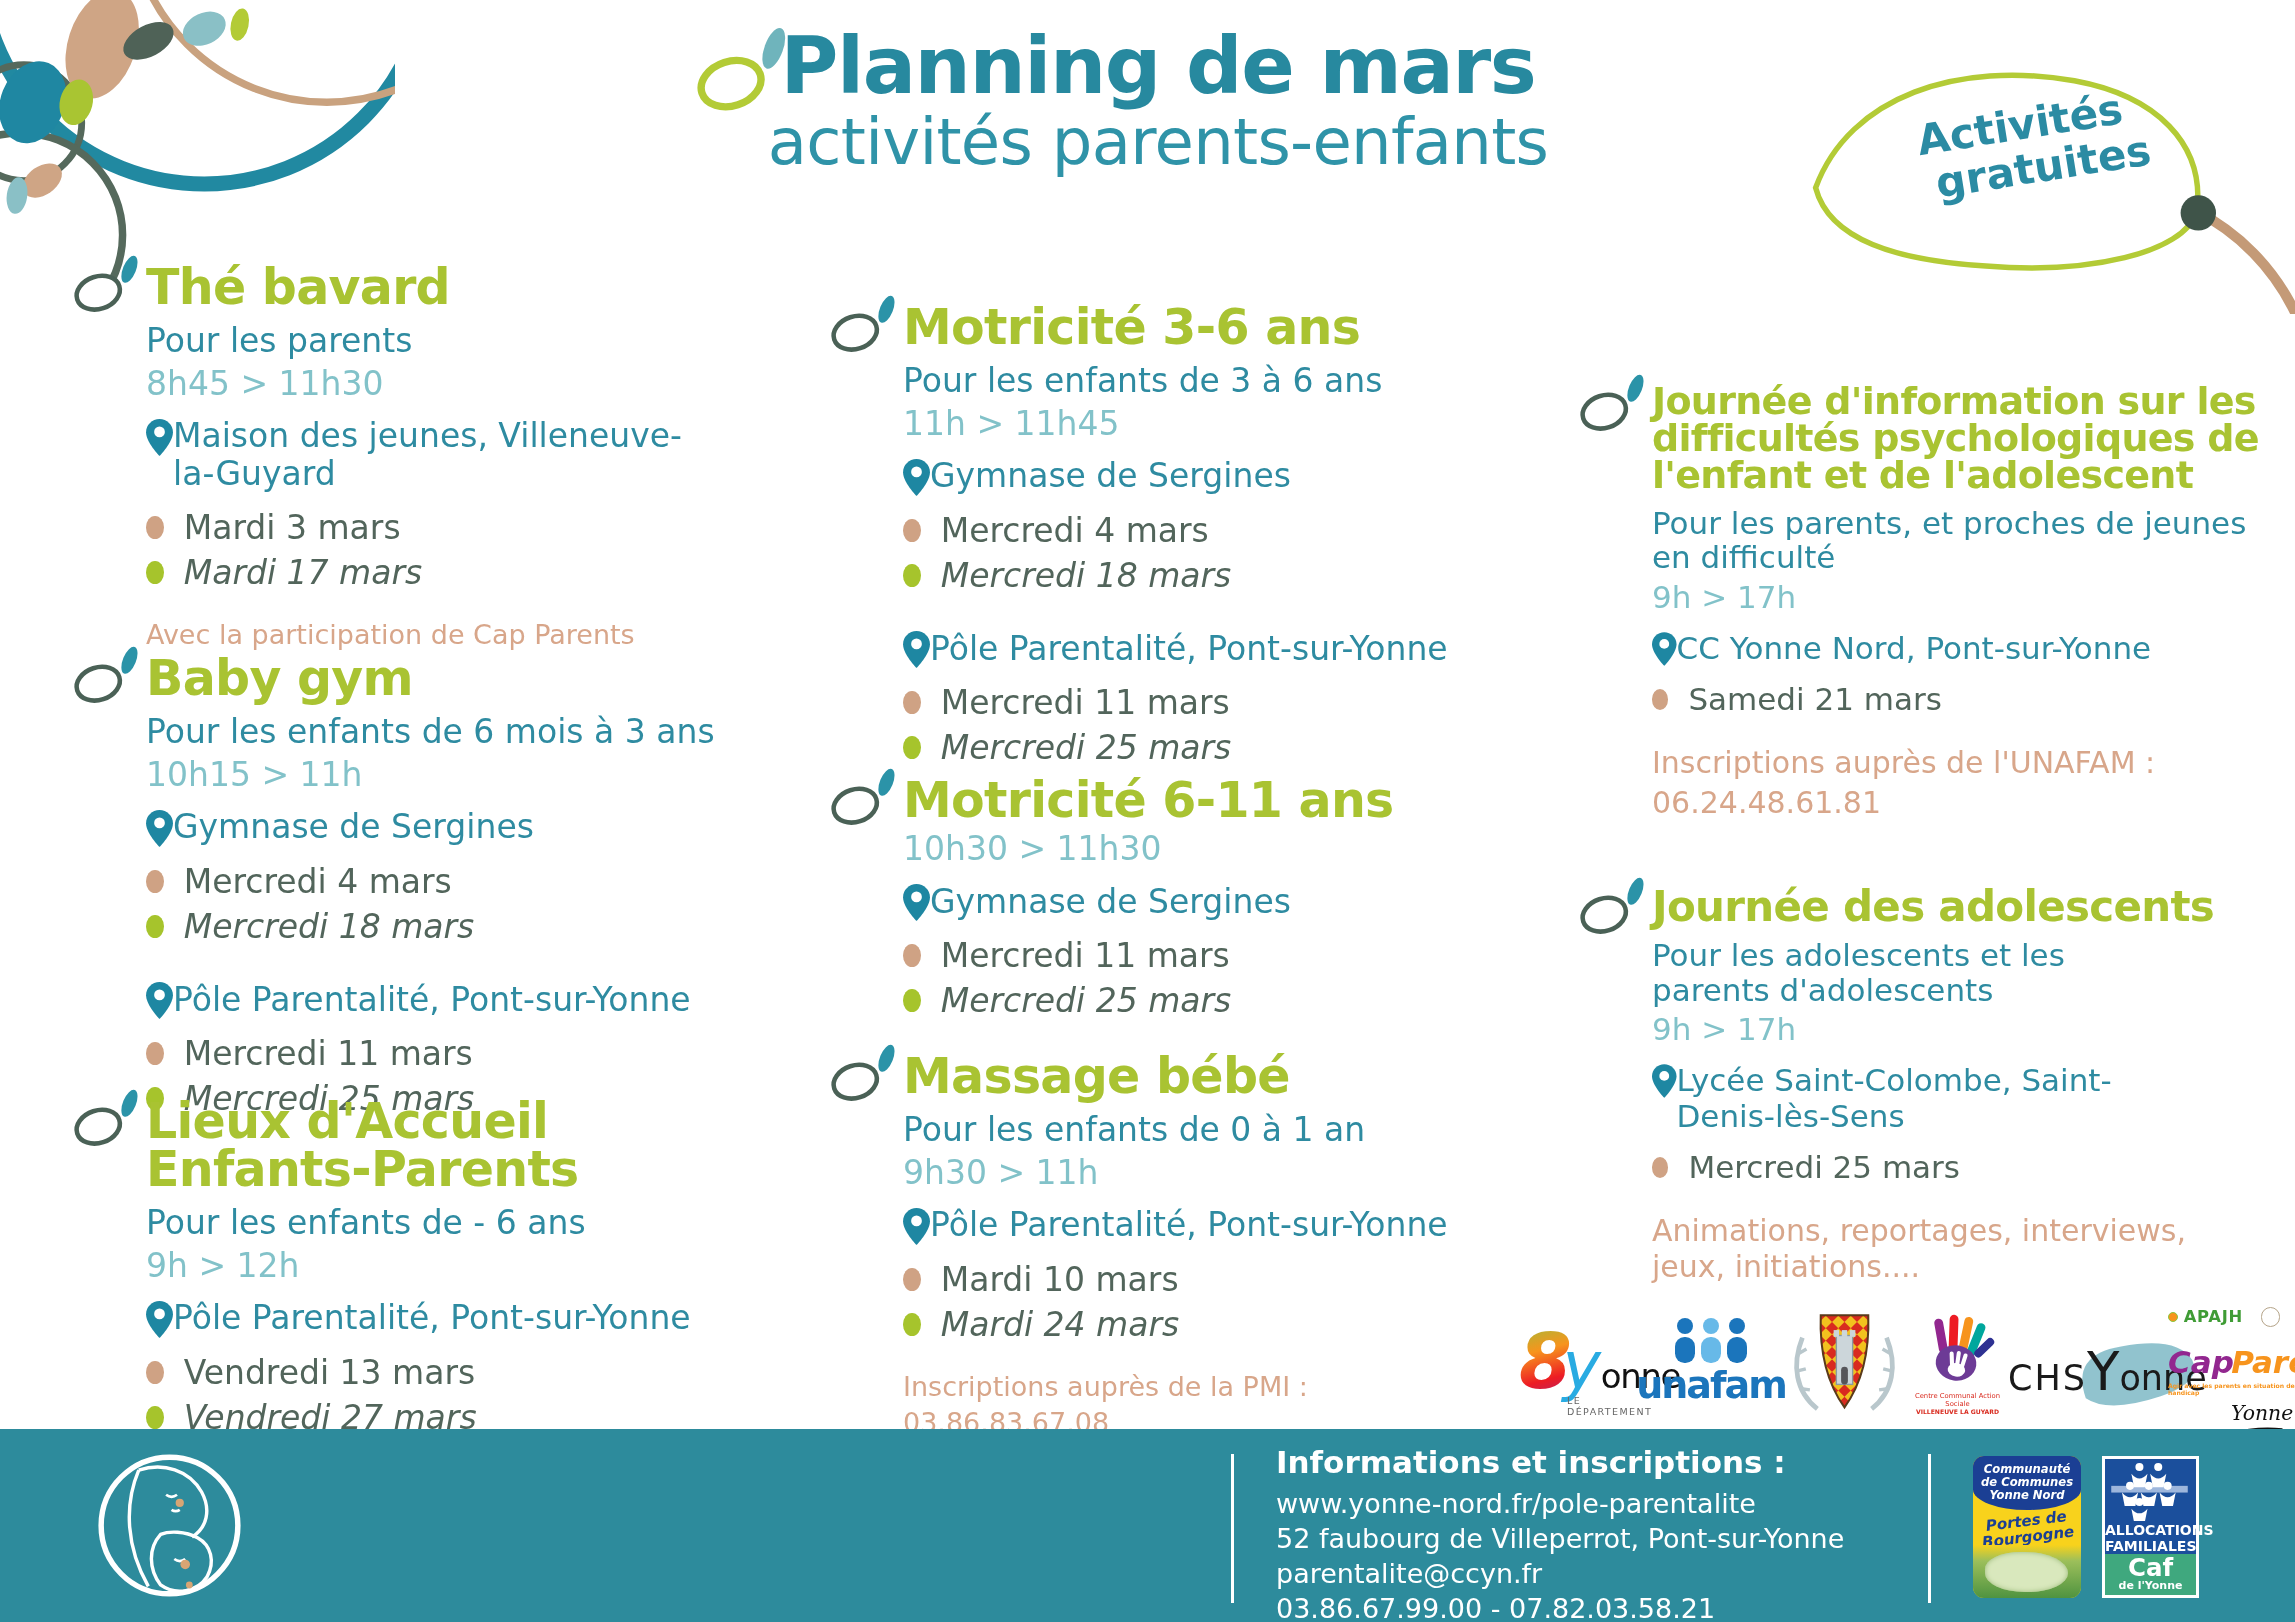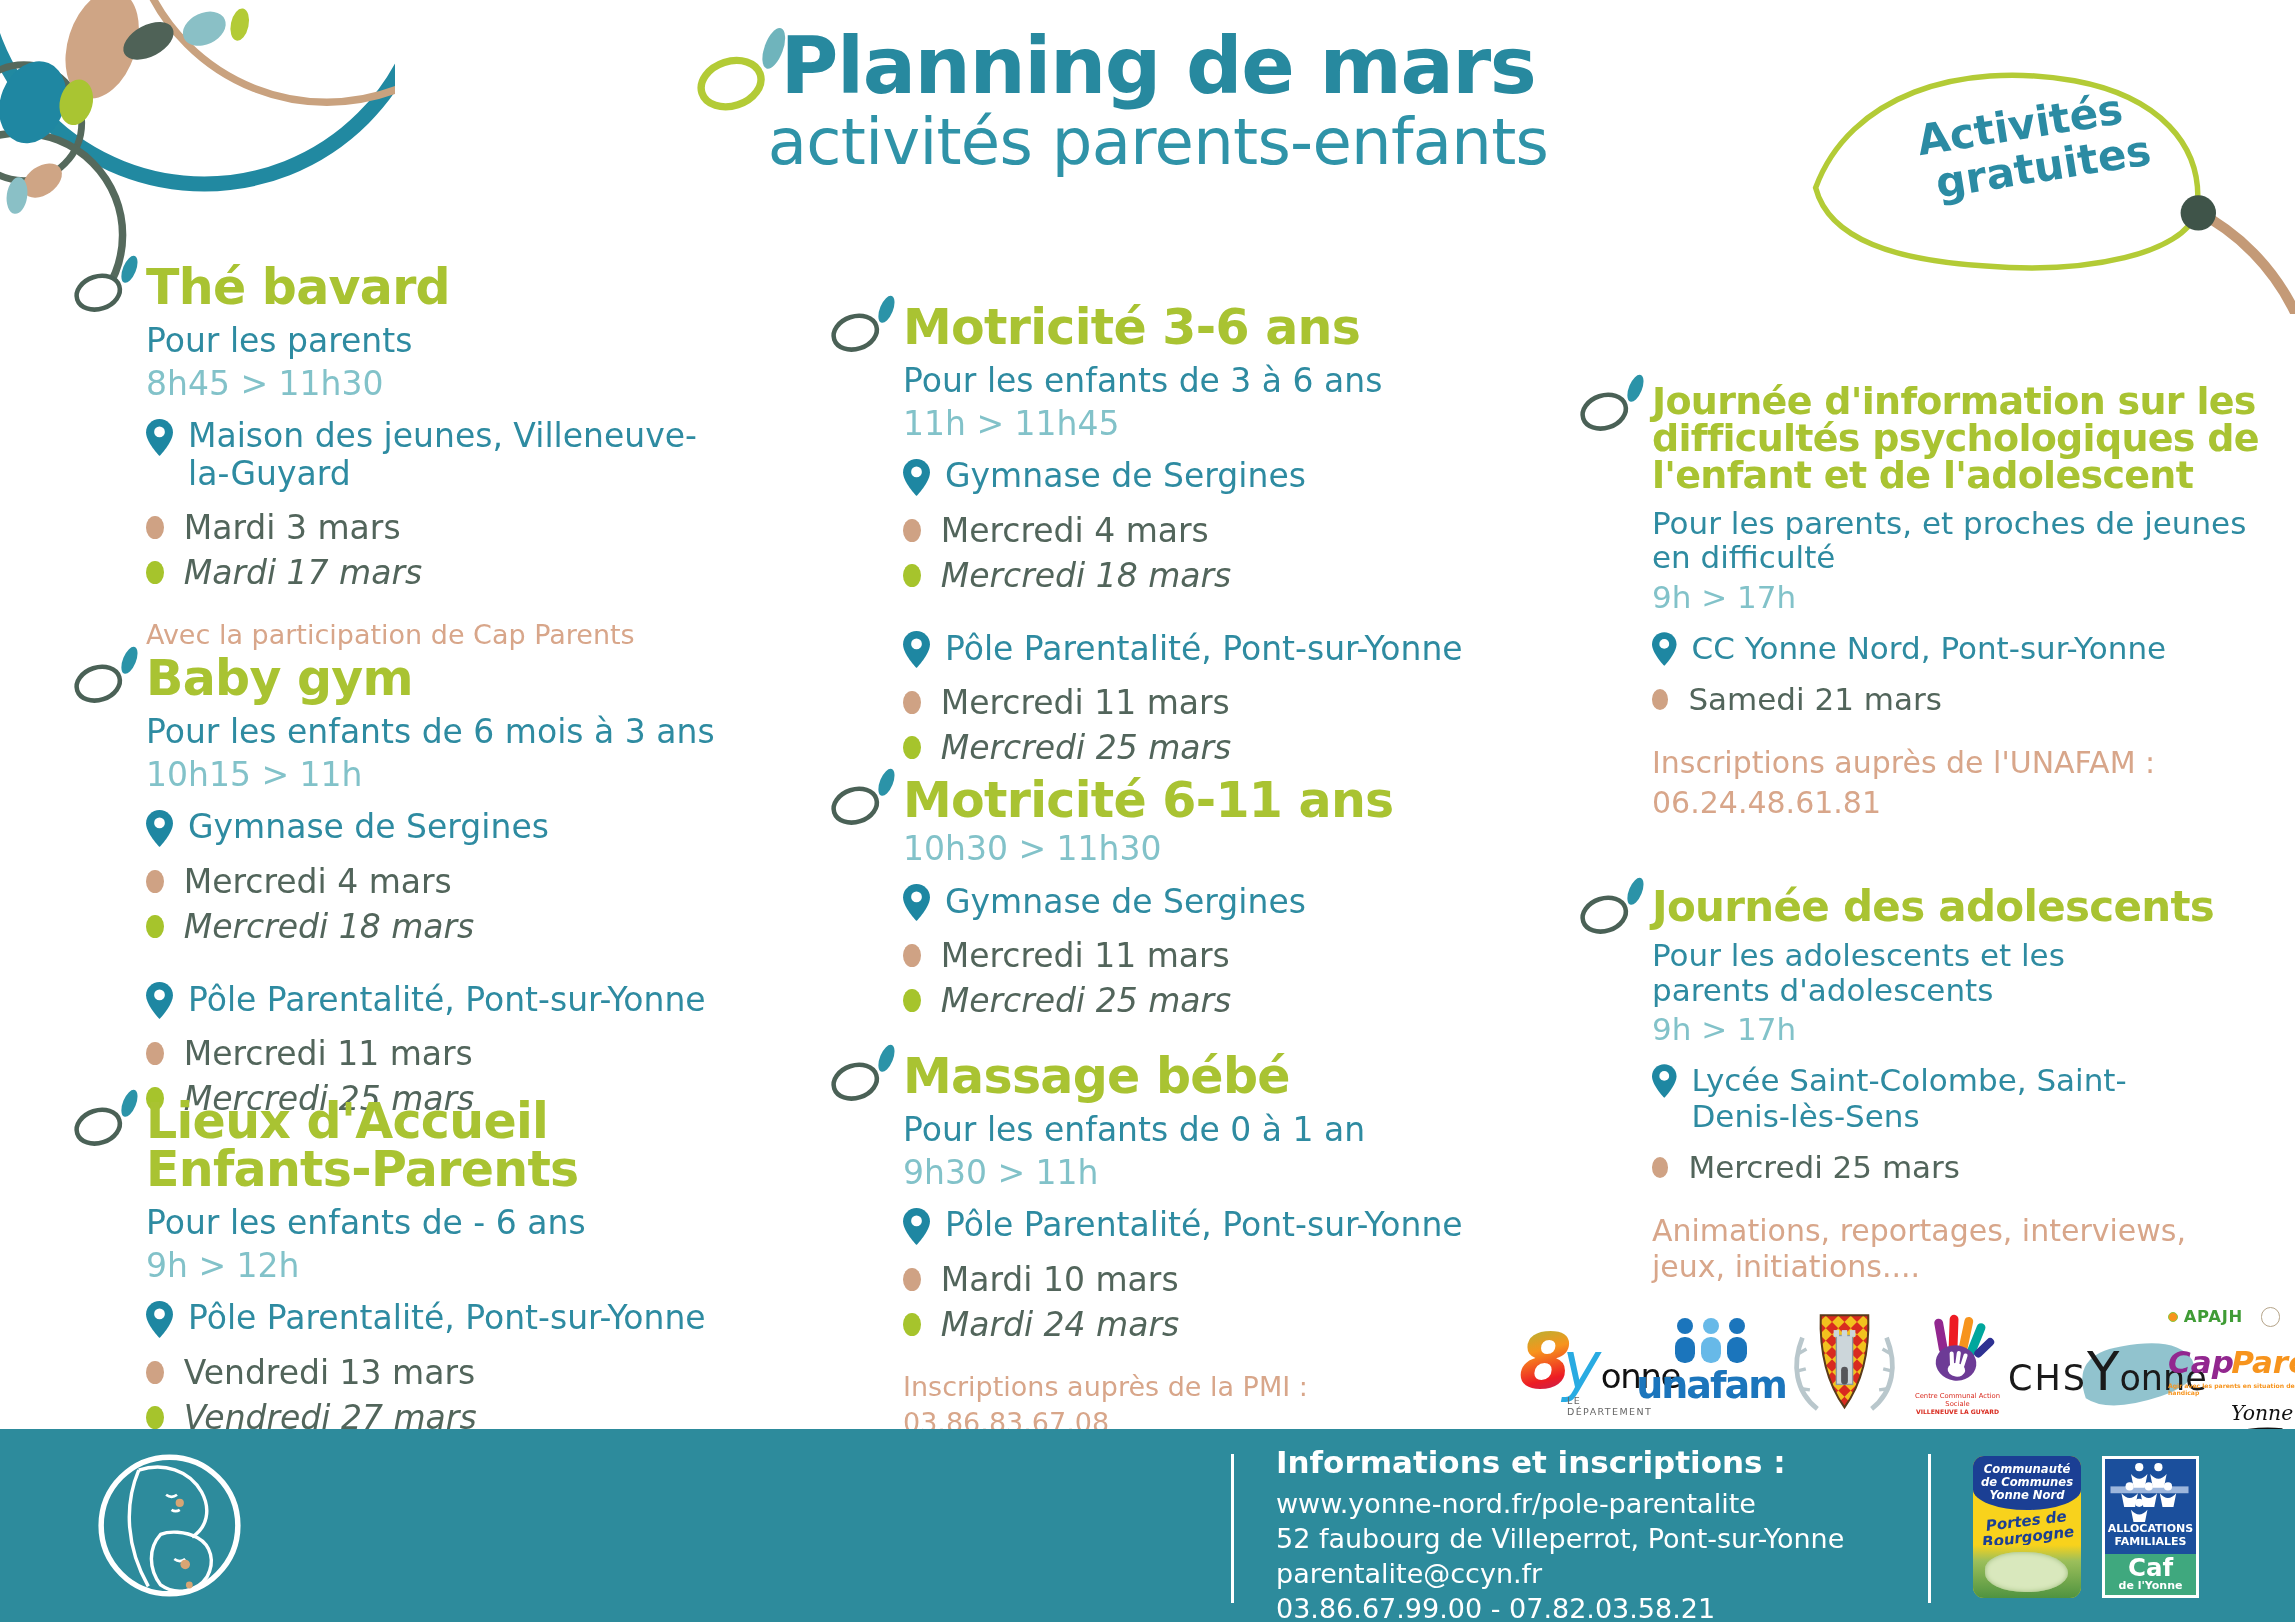--- a/index.html
+++ b/index.html
@@ -22,21 +22,21 @@
   .sec .s-title.t62{font-size:42px;}
   .tw{max-width:477px;}
   .tw7{max-width:634px;}
   .sec{font-size:33px;}
   .sec.small{font-size:31px;}
   .audience{margin:11px 0 0;color:#2e8ba1;line-height:1.12;}
   .aw{max-width:477px;}
   .time{margin:6.8px 0 0;color:#82c2c9;line-height:1;}
   .vgroup{margin-top:0;}
   .vgroup + .vgroup{margin-top:38px;}
-  .venue{display:flex;gap:15px;margin-top:17.7px;color:#2e8ba1;line-height:1.15;align-items:flex-start;}
+  .venue{display:flex;gap:0;margin-top:17.7px;color:#2e8ba1;line-height:1.15;align-items:flex-start;}
   .vtext.w2{max-width:518px;}
   .vtext.w3{max-width:436px;}
   .pin{width:27px;height:37px;flex:none;margin-top:1.4px;}
   .sec.small .pin{width:24.5px;height:34px;}
   .dates{list-style:none;margin:17.7px 0 0;padding:0;}
   .dates li{display:flex;align-items:center;gap:20px;color:#52655b;line-height:1;}
   .dates li + li{margin-top:12.3px;font-style:italic;}
   .dot{width:17.7px;height:23px;border-radius:50%;flex:none;}
   .sec.small .dot{width:16.4px;height:21px;}
   .dot.tan{background:#cfa284;}
@@ -99,21 +99,21 @@
   .ccyn-top{background:#1b3f94;border-radius:0 0 50% 50% / 0 0 38% 38%;padding:6.8px 2.7px 8.2px;color:#fff;
             font-style:italic;font-weight:bold;font-size:11.6px;line-height:1.12;text-align:center;}
   .ccyn-mid{color:#1b3f94;font-style:italic;font-weight:bold;font-size:15px;text-align:center;line-height:1.05;
             padding-top:4.1px;transform:rotate(-7deg);}
   .ccyn-map{position:absolute;left:0;bottom:0;width:108px;height:53px;
             background:linear-gradient(180deg,#f8d21c 0%,#9cbf5a 30%,#4f9340 100%);}
   .ccyn-map::before{content:"";position:absolute;left:12.3px;top:6.8px;width:83px;height:40px;border-radius:45% 55% 50% 50%;
             background:#d9e8bd;box-shadow:inset 0 0 5.5px #9cba7a;}
   .caf{position:absolute;left:2102px;top:27px;width:97px;height:142px;border:3.4px solid #ffffff;background:#1b4f9c;
        box-sizing:border-box;display:flex;flex-direction:column;}
-  .caf-alloc{color:#fff;font-weight:bold;font-size:11px;text-align:center;line-height:1.15;margin-top:1.4px;}
+  .caf-alloc{color:#fff;font-weight:bold;font-size:14px;text-align:center;line-height:1.15;margin-top:1.4px;}
   .caf-bottom{margin-top:auto;background:#3fa87e;color:#fff;text-align:center;padding:1.4px 0 2.7px;}
   .caf-big{font-size:24.5px;font-weight:bold;line-height:1;}
   .caf-sub{font-size:11px;font-weight:bold;line-height:1.1;}
 </style>
 </head>
 <body>
 
 <div class="poster">
 
   <svg width="395" height="293" style="position:absolute;left:0;top:0;" viewBox="0 0 580 430">

